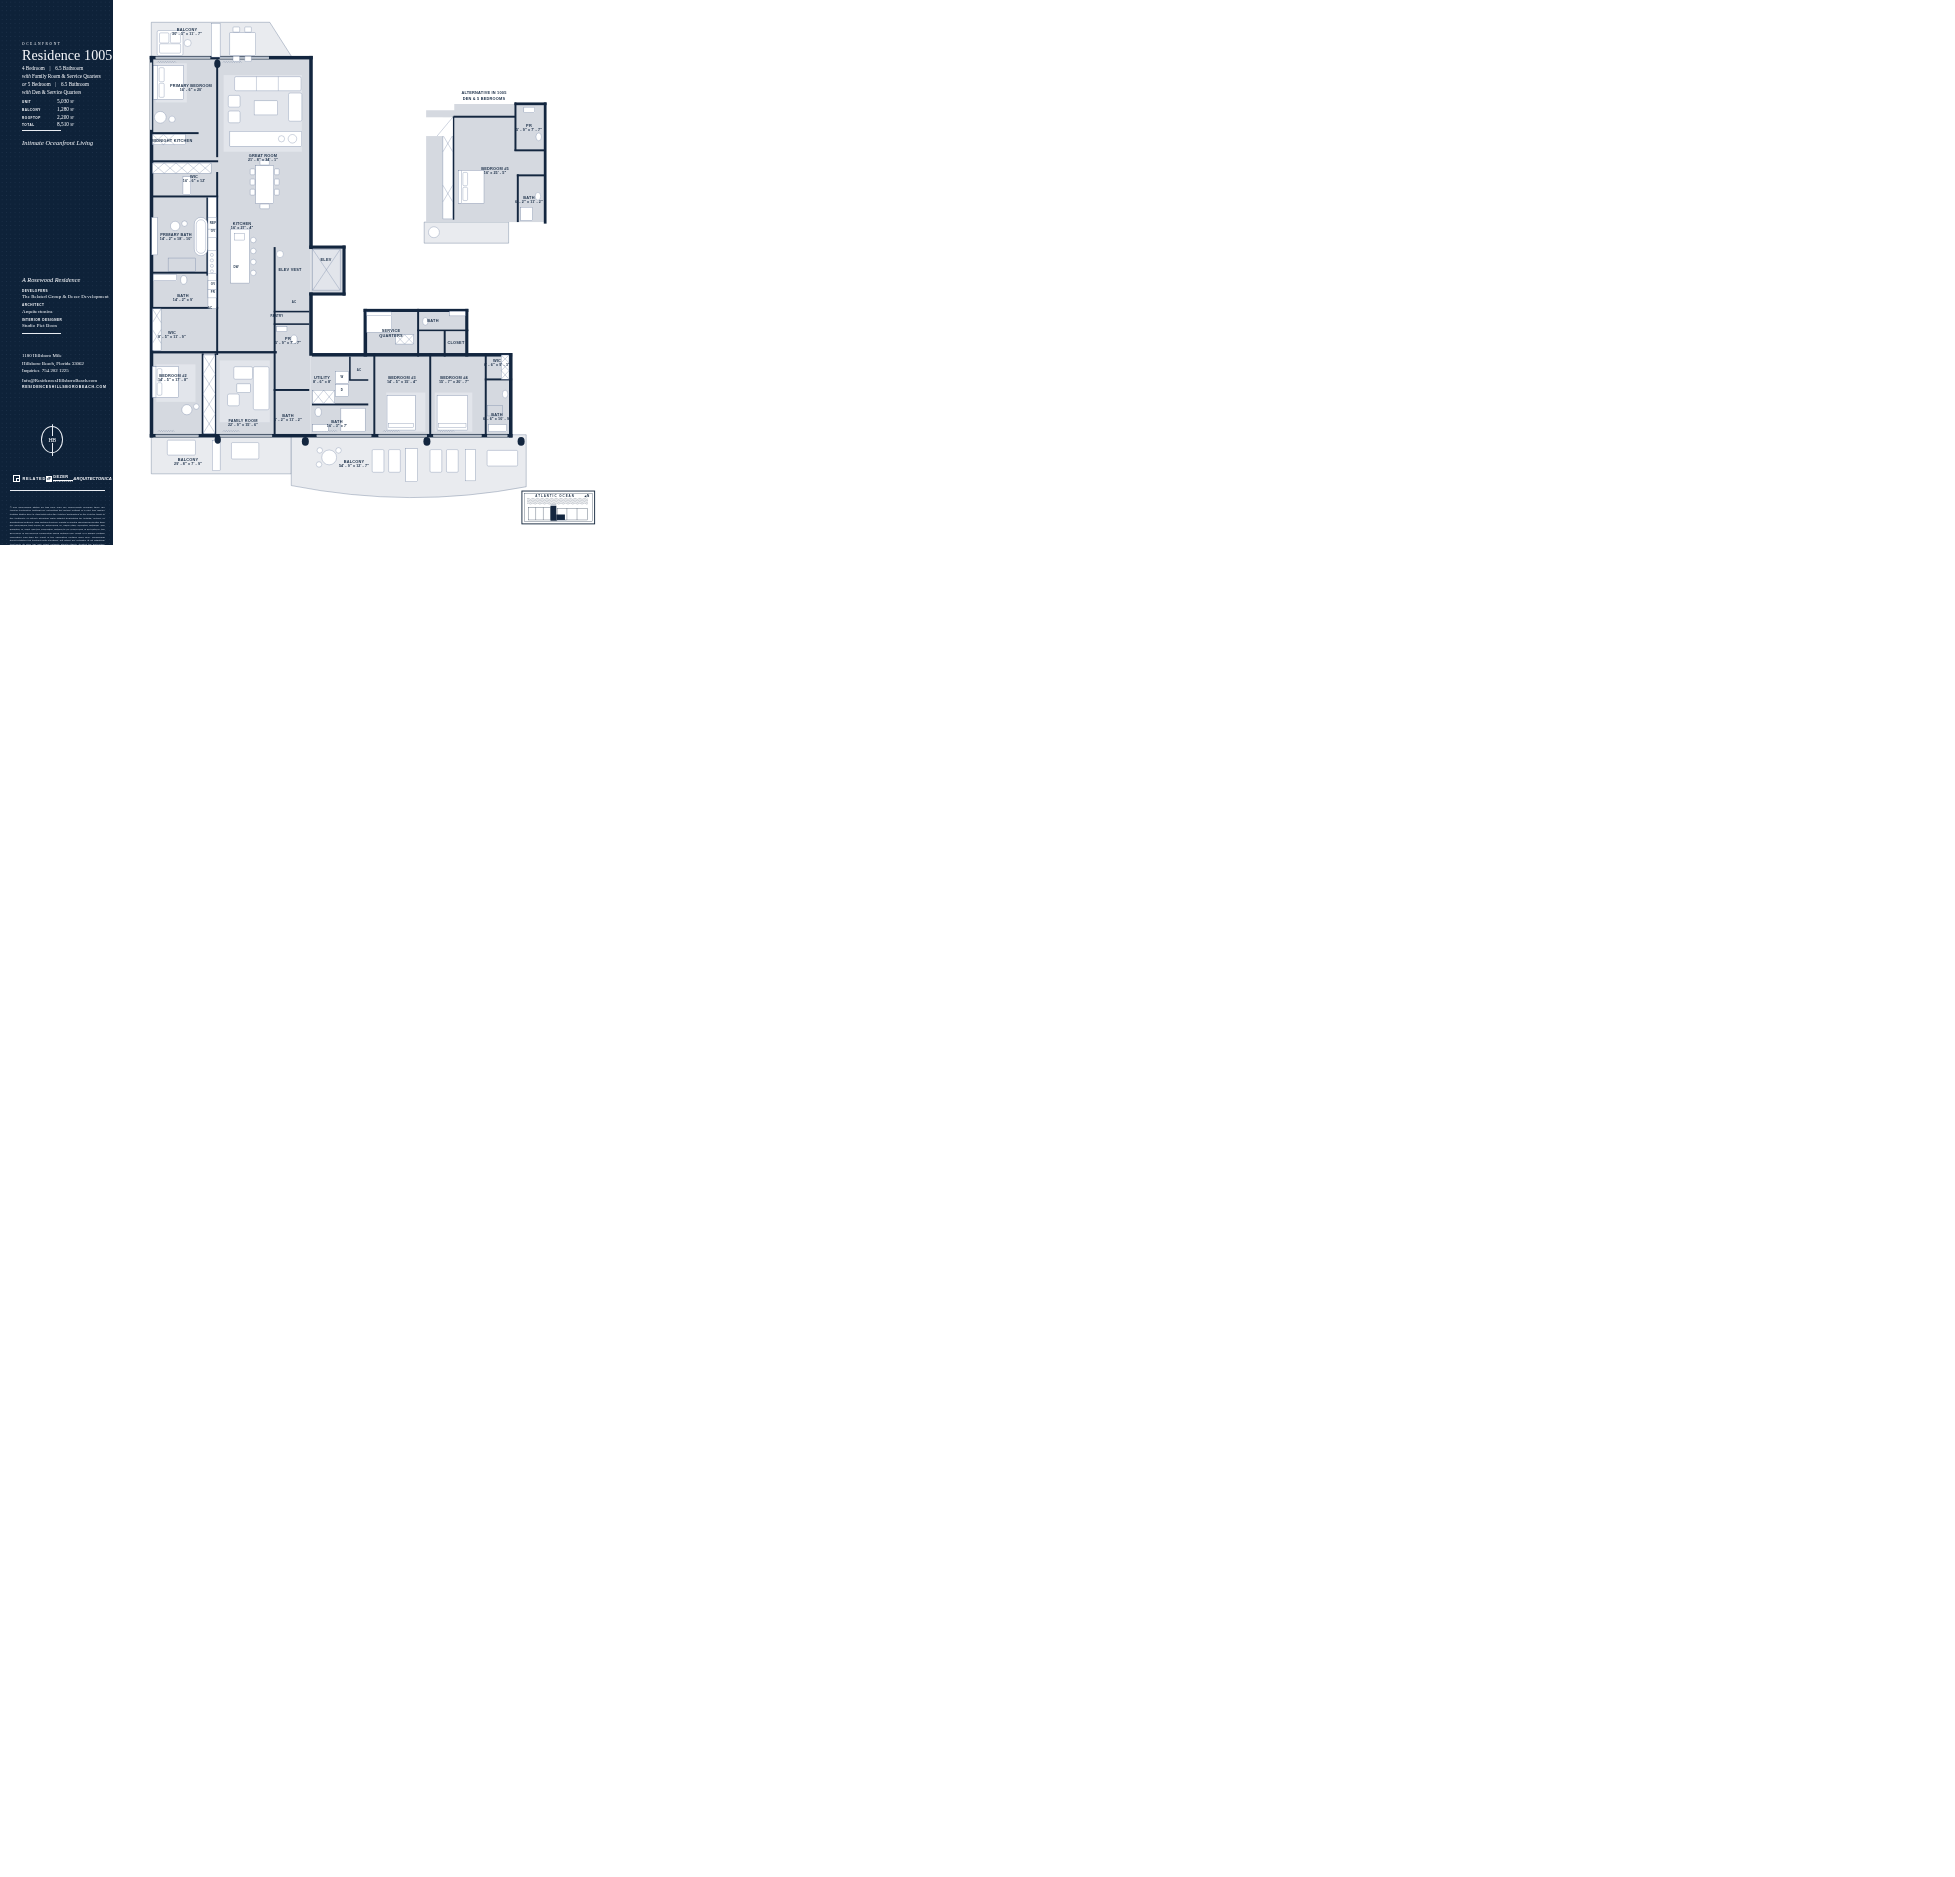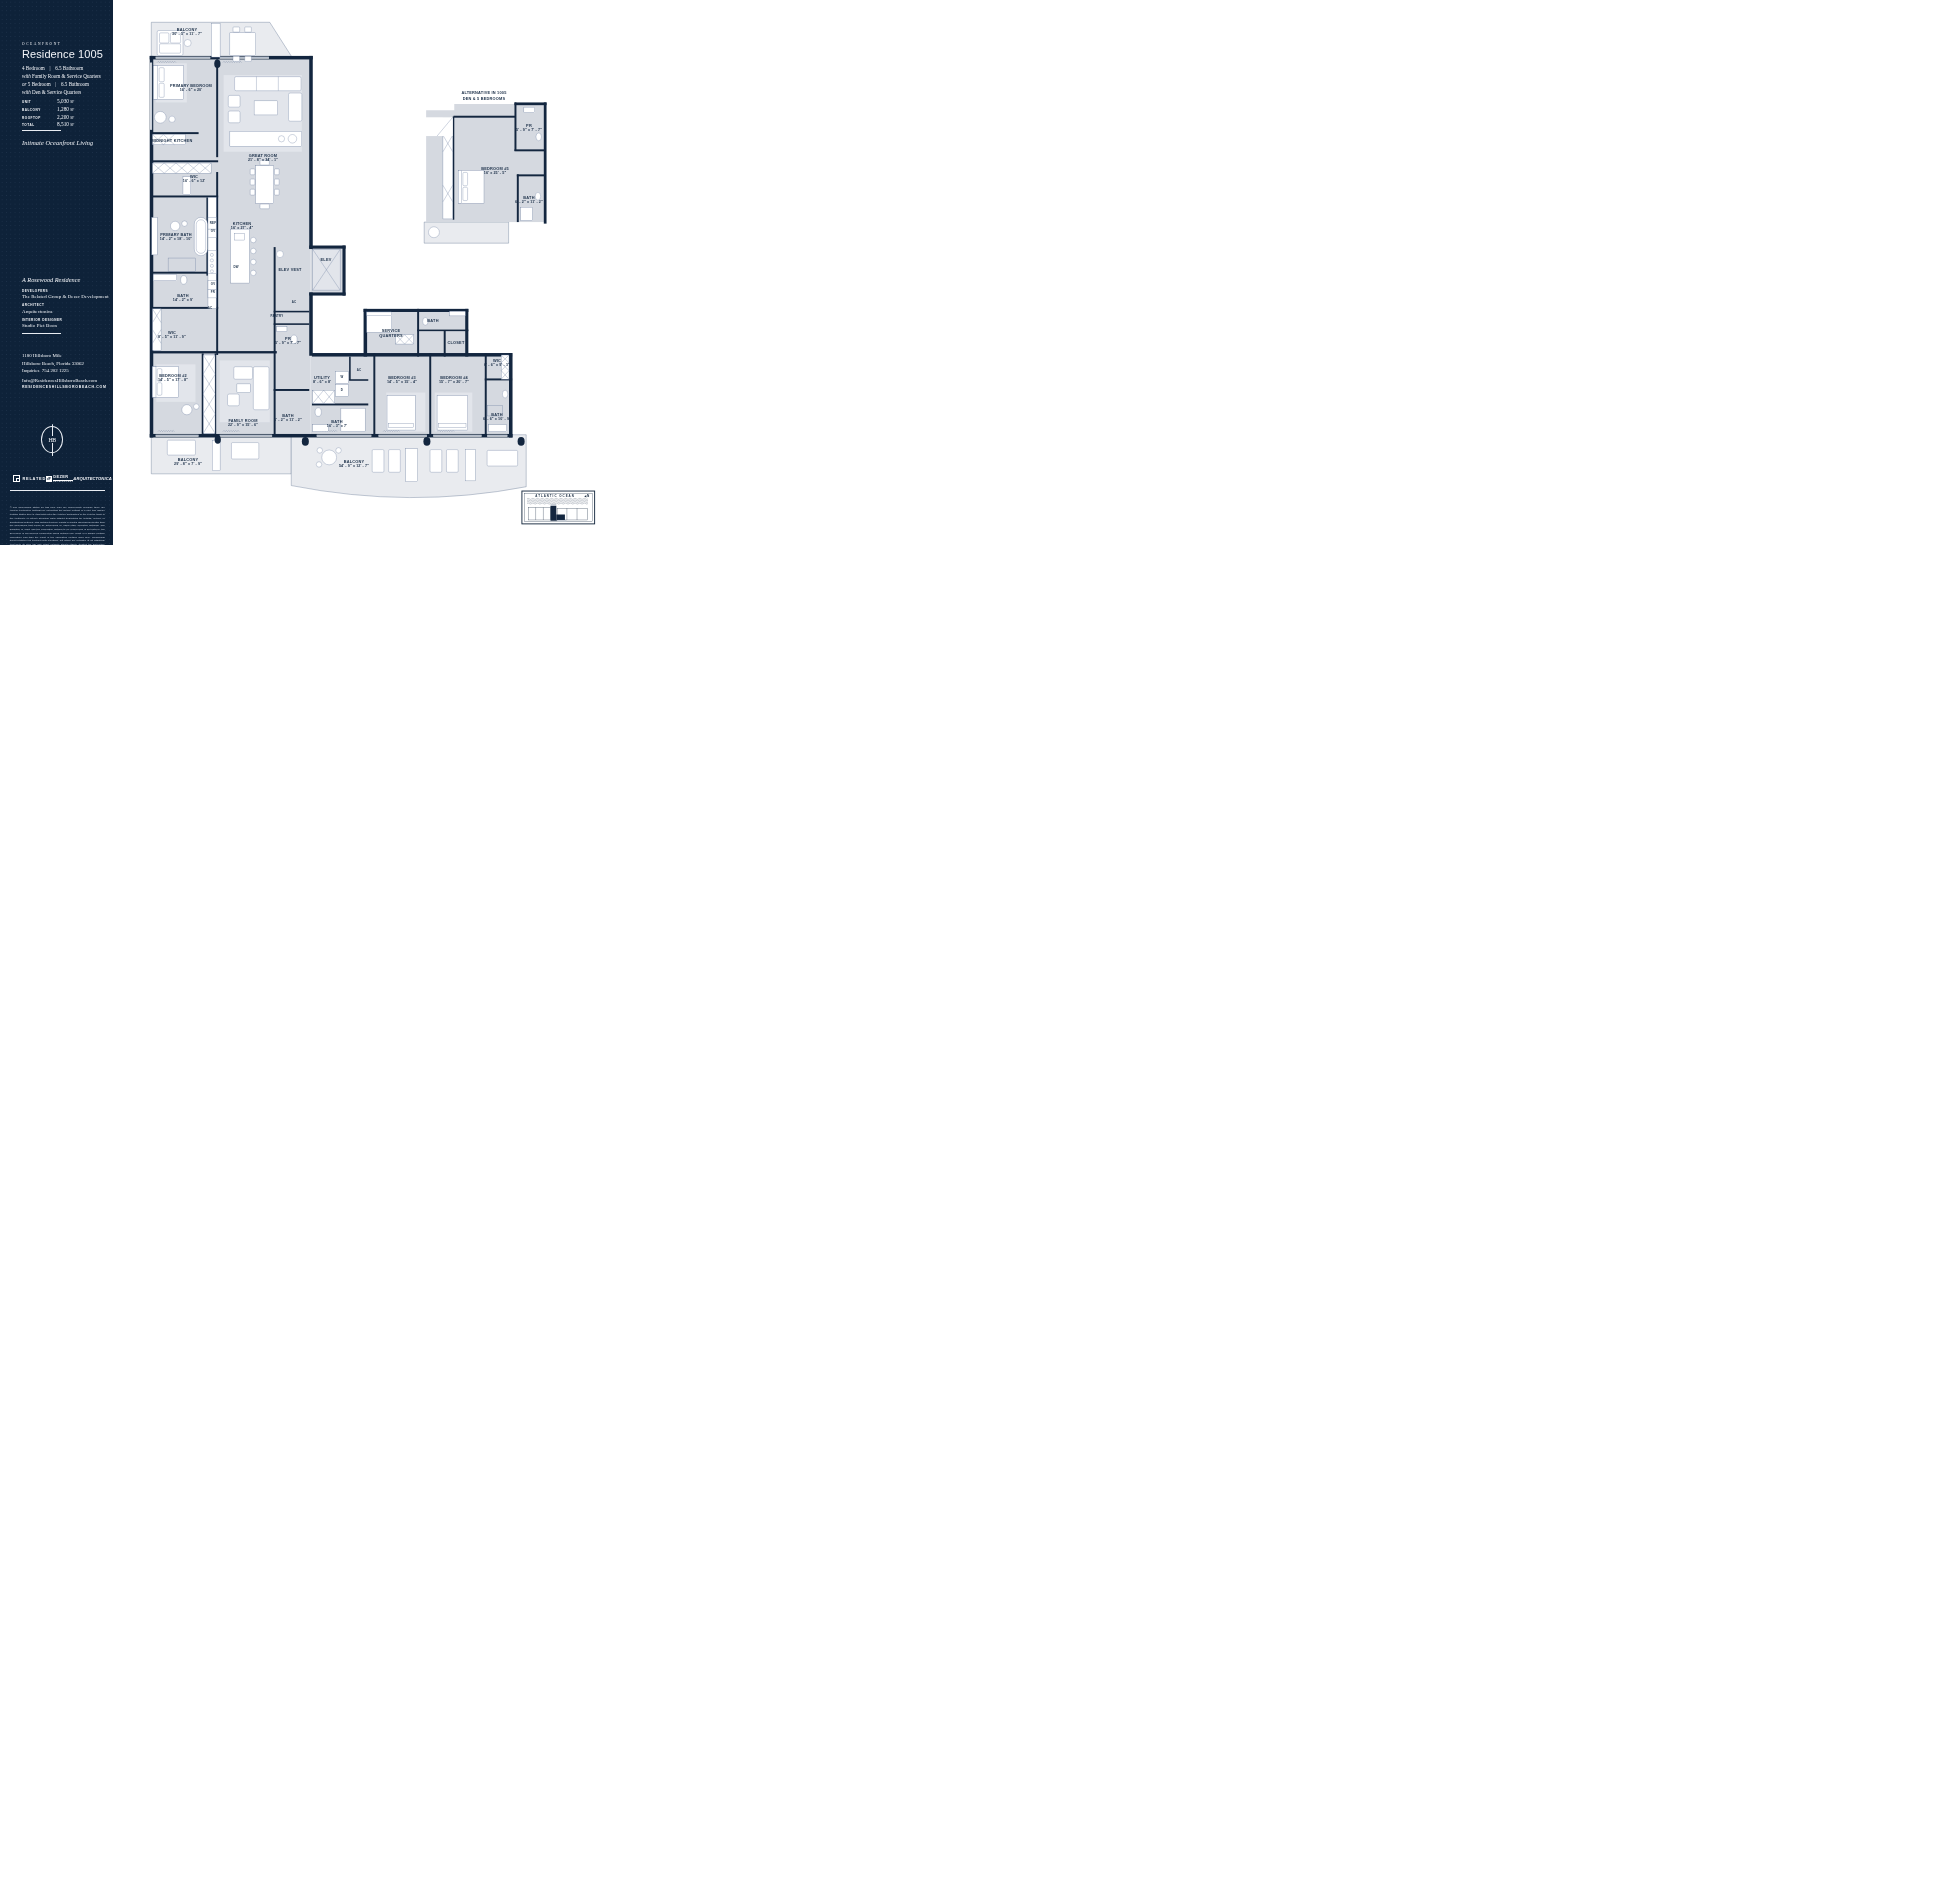--- a/index.html
+++ b/index.html
@@ -4,21 +4,21 @@
 <style>
   html,body{margin:0;padding:0;background:#ffffff;}
   .page{position:relative;width:613px;height:545px;background:#ffffff;overflow:hidden;
         font-family:"Liberation Sans",sans-serif;}
   
   .sidebar{position:absolute;left:0;top:0;width:113px;height:545px;background:#0e2239;color:#f2f4f8;
     background-image:radial-gradient(circle, rgba(130,150,185,.14) 0.3px, transparent 0.4px);
     background-size:4.3px 4.3px;}
   .sb{position:absolute;left:22px;}
   .eyebrow{top:42px;font-family:"Liberation Serif",serif;font-size:3.5px;letter-spacing:1.6px;font-weight:400;}
-  .sb-title{top:48px;font-family:Liberation Sans, sans-serif;font-size:11px;font-weight:400;letter-spacing:0.1px;}
+  .sb-title{top:48px;font-family:Liberation Serif, serif;font-size:14px;font-weight:400;letter-spacing:0.1px;}
   .cfg{font-family:"Liberation Serif",serif;font-size:5.1px;line-height:1.5;}
   .cfg .it{font-style:italic;}
   .cfg .sep{margin:0 4.7px;opacity:.9;}
   .cfg1{top:65px;} .cfg2{top:81px;}
   .stats{top:98px;width:66px;}
   .stat-row{display:flex;align-items:baseline;margin-bottom:1.8px;}
   .stat-label{font-weight:700;font-size:3.1px;letter-spacing:0.5px;width:30px;}
   .stat-value{font-family:"Liberation Serif",serif;font-size:5.3px;width:17px;text-align:right;}
   .stat-unit{font-family:"Liberation Serif",serif;font-size:3.5px;margin-left:1.2px;letter-spacing:0.2px;}
   .divider{position:absolute;left:22px;width:39px;border-top:0.6px solid #e8ecf2;}

